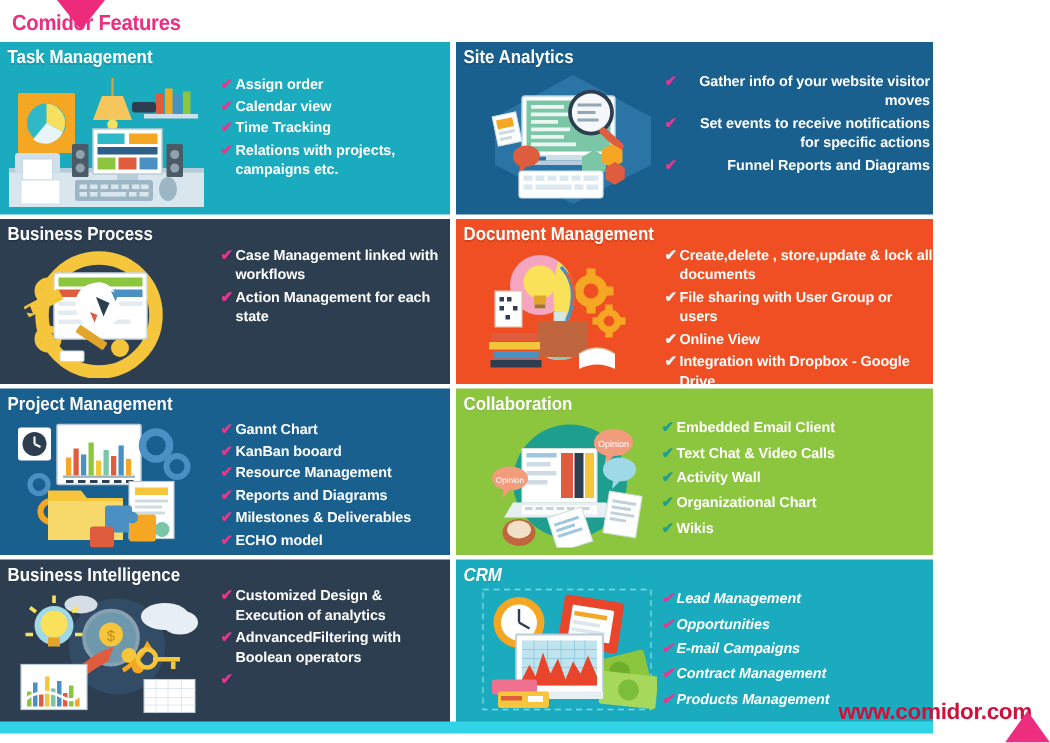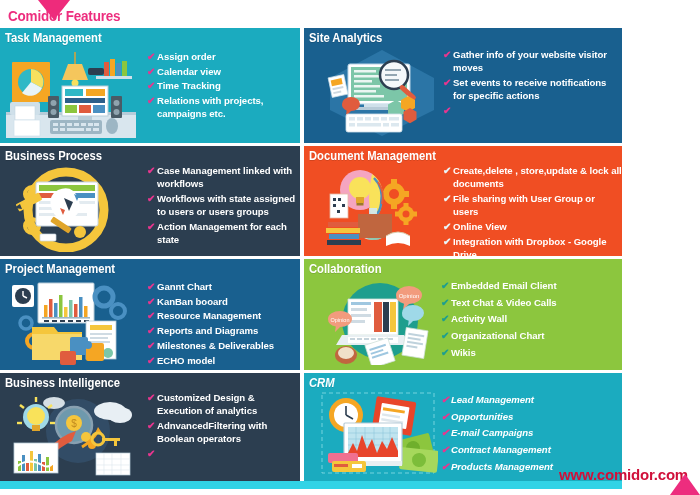--- a/index.html
+++ b/index.html
@@ -186,21 +186,21 @@
       </svg>
     </div>
     <ul class="panel-list" style="left:148px; top:22px; width:148px;">
       <li><span class="tick tick-pink">✔</span><span>Assign order</span></li>
       <li><span class="tick tick-pink">✔</span><span>Calendar view</span></li>
       <li><span class="tick tick-pink">✔</span><span>Time Tracking</span></li>
       <li><span class="tick tick-pink">✔</span><span>Relations with projects, campaigns etc.</span></li>
     </ul>
   </div>
 
-  <div class="panel bg-blue" style="left:304px; top:0; width:318px; height:115px;">
+  <div class="panel bg-blue" style="left:304px; top:0; width:318px; height:115px;text-align:right;">
     <div class="panel-title">Site Analytics</div>
     <div class="art" style="left:18px; top:20px;">
       <svg width="120" height="90" viewBox="0 0 120 90">
         <path d="M60 2 L112 30 L112 62 L60 88 L8 62 L8 30 Z" fill="#4E9FD1" opacity="0.35"></path>
         <rect x="26" y="16" width="62" height="40" rx="2" fill="#ffffff" stroke="#b7d4e6" stroke-width="1"></rect>
         <rect x="29" y="19" width="56" height="34" fill="#7CC6A8"></rect>
         <g fill="#ffffff" opacity="0.85">
           <rect x="32" y="22" width="22" height="2.5"></rect>
             <rect x="32" y="27" width="30" height="2.5"></rect>
           <rect x="32" y="32" width="18" height="2.5"></rect>
@@ -241,21 +241,21 @@
           <rect x="27" y="75" width="6" height="3.5"></rect>
             <rect x="35" y="75" width="24" height="3.5"></rect>
           <rect x="61" y="75" width="6" height="3.5"></rect>
             <rect x="69" y="75" width="8" height="3.5"></rect>
         </g>
       </svg>
     </div>
     <ul class="panel-list" style="left:140px; top:20px; width:176px;">
       <li><span class="tick tick-pink">✔</span><span>Gather info of your website visitor moves</span></li>
       <li><span class="tick tick-pink">✔</span><span>Set events to receive notifications for specific actions</span></li>
-      <li><span class="tick tick-pink">✔</span></li>
+      <li><span class="tick tick-pink">✔</span><span>Funnel Reports and Diagrams</span></li>
     </ul>
   </div>
 
   <div class="panel bg-navy" style="left:0; top:118px; width:300px; height:110px;">
     <div class="panel-title">Business Process</div>
     <div class="art" style="left:14px; top:18px;">
       <svg width="104" height="88" viewBox="0 0 104 88">
         <circle cx="52" cy="46" r="38" fill="none" stroke="#F5C63C" stroke-width="9"></circle>
         <circle cx="18" cy="30" r="7" fill="none" stroke="#F5C63C" stroke-width="4"></circle>
         <circle cx="18" cy="62" r="7" fill="none" stroke="#F5C63C" stroke-width="4"></circle>
@@ -276,21 +276,21 @@
         <rect x="2" y="34" width="26" height="8" rx="1" fill="#F5C63C" transform="rotate(-28 15 38)"></rect>
         <path d="M0 44 l6 -4 l2 5 Z" fill="#2C3E50"></path>
 
         <rect x="36" y="58" width="22" height="6" rx="1" fill="#E0A52A" transform="rotate(34 47 61)"></rect>
         <rect x="26" y="70" width="16" height="7" rx="1" fill="#ffffff" stroke="#c9d6df" stroke-width="0.7"></rect>
         <circle cx="66" cy="68" r="6" fill="#F5C63C"></circle>
       </svg>
     </div>
     <ul class="panel-list" style="left:148px; top:18px; width:150px;">
       <li><span class="tick tick-pink">✔</span><span>Case Management linked with workflows</span></li>
-      <li><span class="tick tick-pink">✔</span><span>Workflows with state assigned to users or users groups</span></li>
+      <li><span class="tick tick-pink">✔</span></li>
       <li><span class="tick tick-pink">✔</span><span>Action Management for each state</span></li>
     </ul>
   </div>
 
   <div class="panel bg-orange" style="left:304px; top:118px; width:318px; height:110px;">
     <div class="panel-title">Document Management</div>
     <div class="art" style="left:18px; top:18px;">
       <svg width="120" height="88" viewBox="0 0 120 88">
 
         <circle cx="38" cy="26" r="20" fill="#F5A5C0"></circle>

